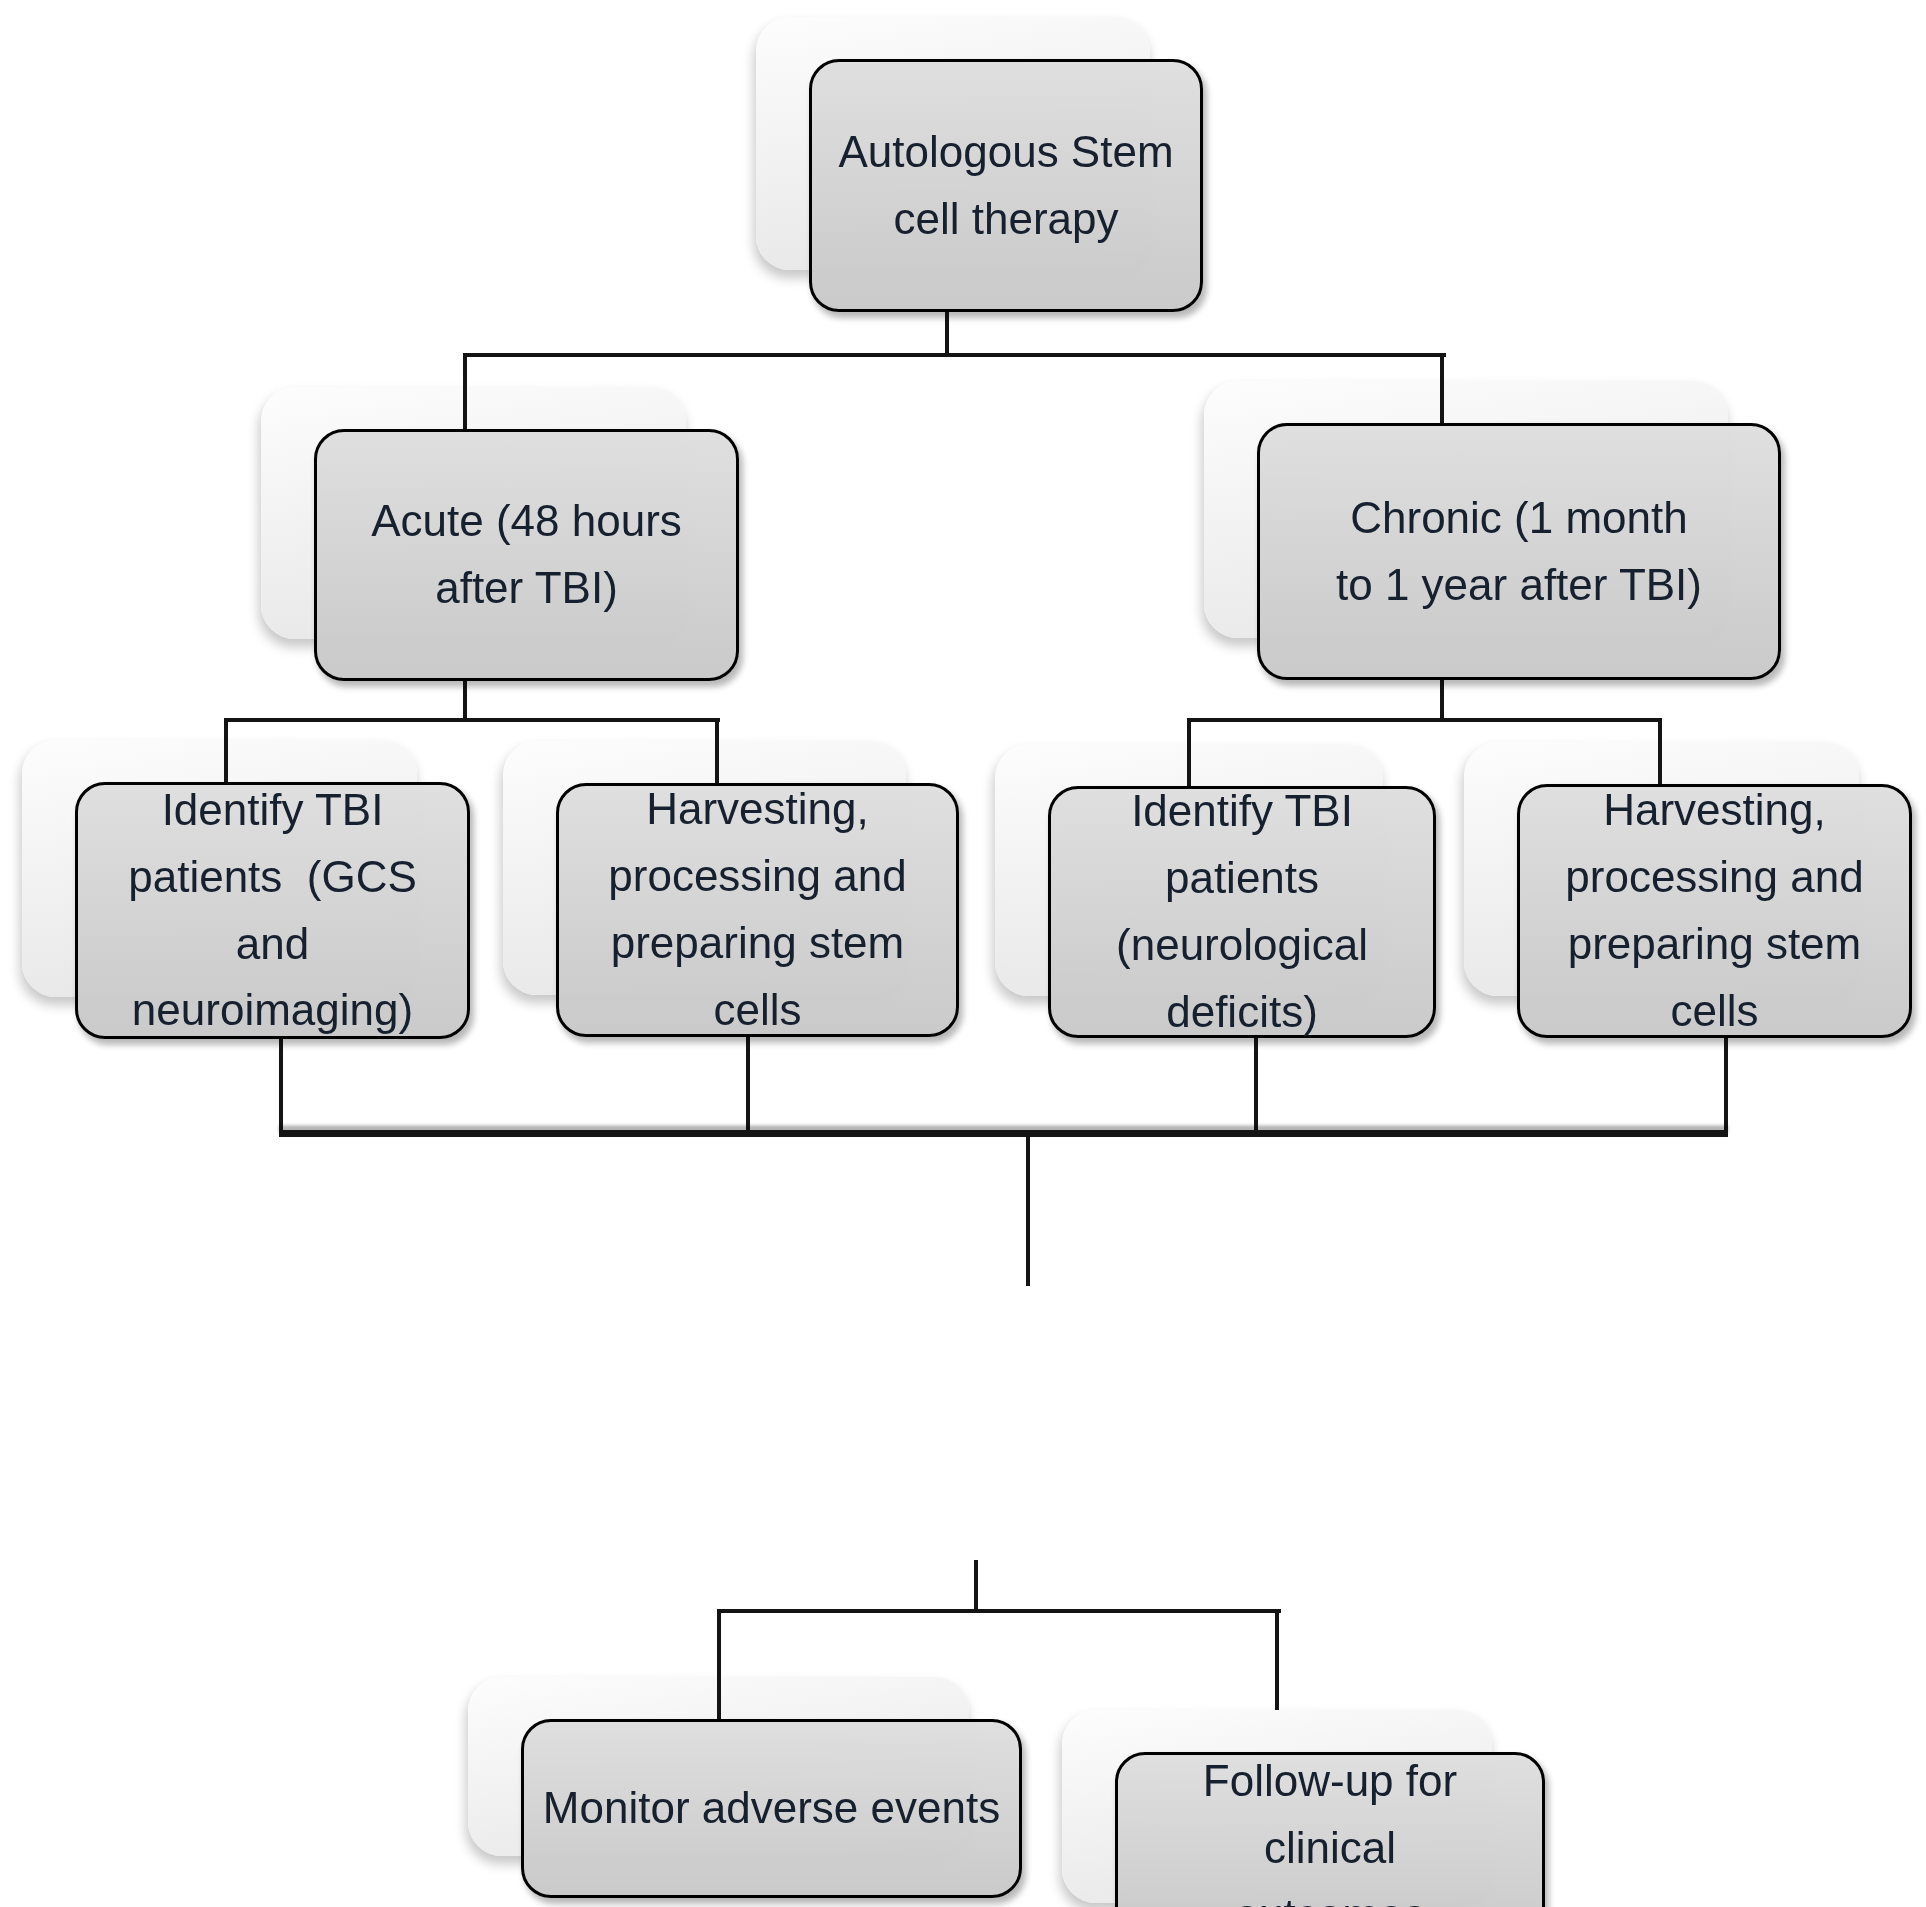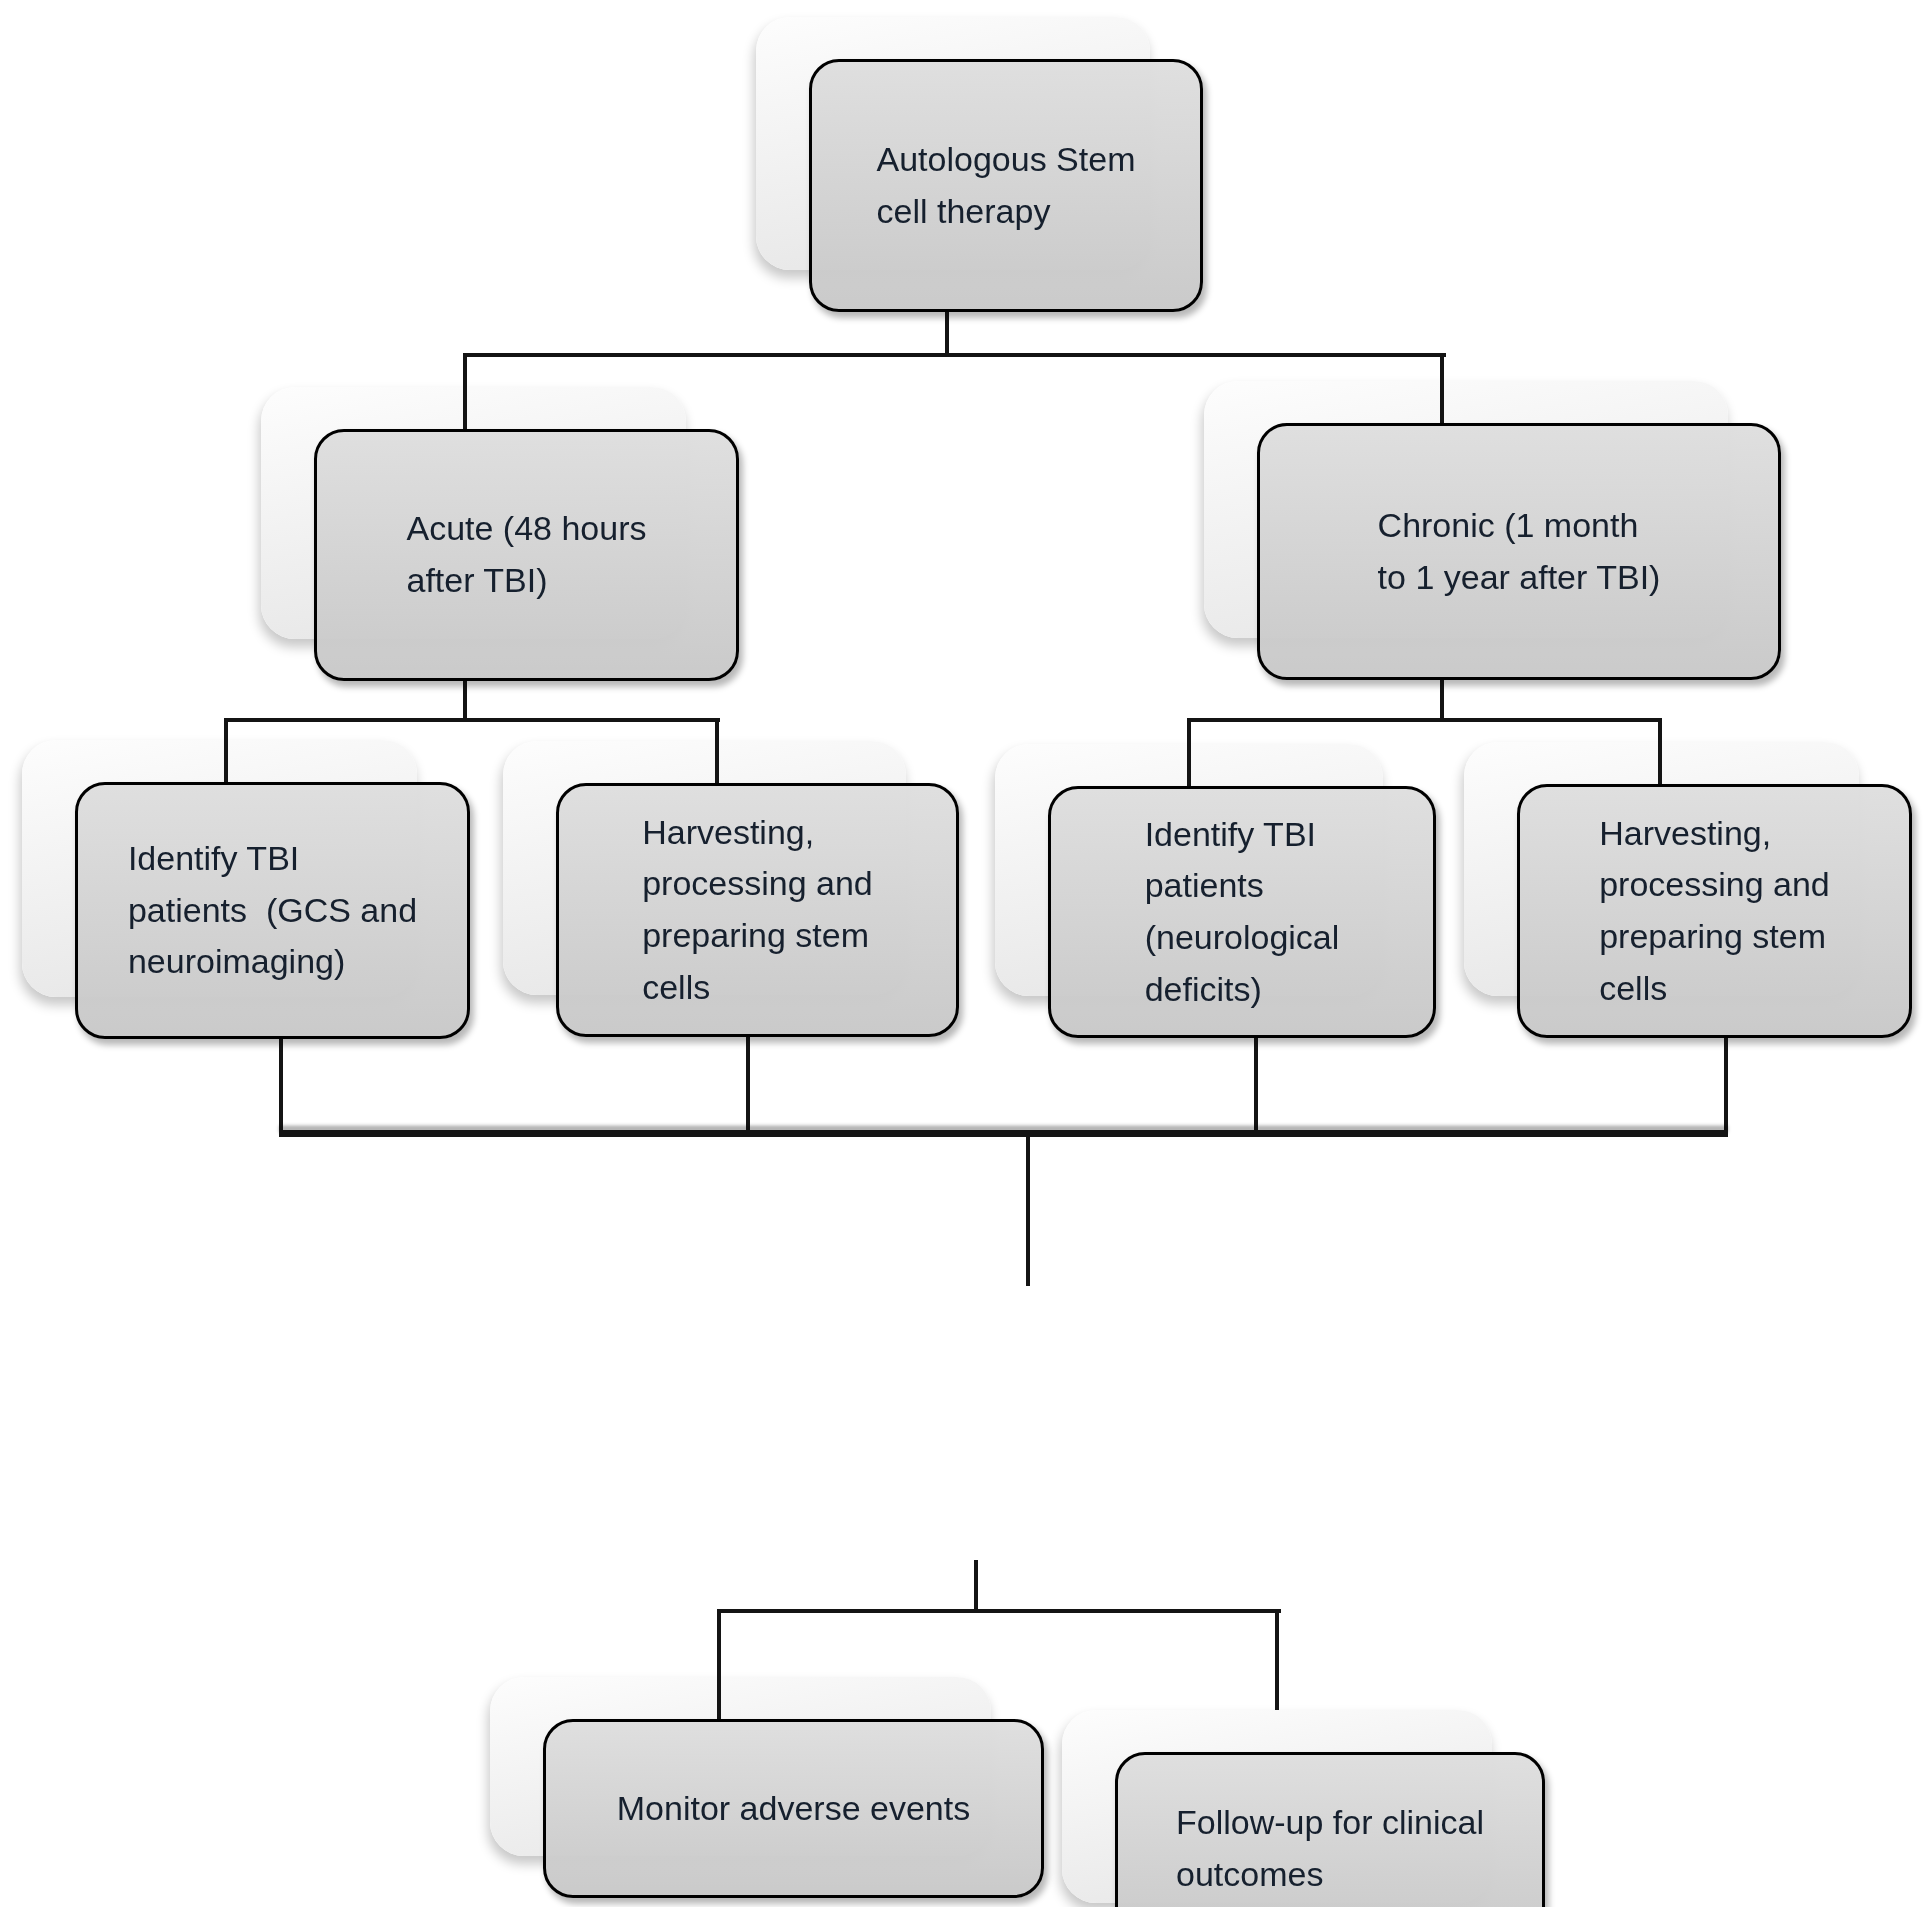--- a/index.html
+++ b/index.html
@@ -22,35 +22,35 @@
     position:absolute;inset:0;
     background:linear-gradient(rgba(222,222,222,.96),rgba(200,200,200,.96));
     border:3.9px solid var(--box_border,#000000);
     border-radius:30px;
     box-shadow:3.9px 5.9px 6.5px rgba(0,0,0,.28);
     display:flex;align-items:center;justify-content:center;
     z-index:3;
   }
   .label{
     white-space:pre-wrap;
-    text-align:left;
-    font-size:34px;line-height:1.52;
+    text-align:center;
+    font-size:44px;line-height:1.52;
     color:var(--text,#16202e);
     padding:0 13px;
   }
   
   .n-root   {left:809px;top:59px;  width:394px;height:253px;}
   .n-acute  {left:314px; top:429px; width:425px;height:252px;}
   .n-chronic{left:1257px;top:423px; width:524px;height:257px;}
   .n-ida    {left:75px; top:782px;width:395px;height:257px;}
   .n-ha     {left:556px; top:783px;width:403px;height:254px;}
   .n-idc    {left:1048px;top:786px;width:388px;height:252px;}
   .n-hc     {left:1517px;top:784px;width:395px;height:254px;}
   .n-inf    {left:843px;top:1283px;width:380px;height:280px;}
-  .n-mon    {left:543px; top:1719px;width:501px;height:179px;}
+  .n-mon    {left:521px; top:1719px;width:501px;height:179px;}
   .n-fol    {left:1115px;top:1752px;width:430px;height:193px;}
   
   .c{position:absolute;background:var(--connector,#141414);z-index:2;}
   .c-v1 {left:945px;top:311px; width:3.9px;height:46px;}
   .c-h1 {left:463px; top:353px; width:983px;height:3.9px;}
   .c-v2a{left:463px; top:353px; width:3.9px;height:79px;}
   .c-v2b{left:1440px;top:353px; width:3.9px;height:73px;}
   .c-v3a{left:463px; top:679px;width:3.9px;height:43px;}
   .c-h2 {left:224px; top:718px;width:496px;height:3.9px;}
   .c-v4a{left:224px; top:718px;width:3.9px;height:66px;}

